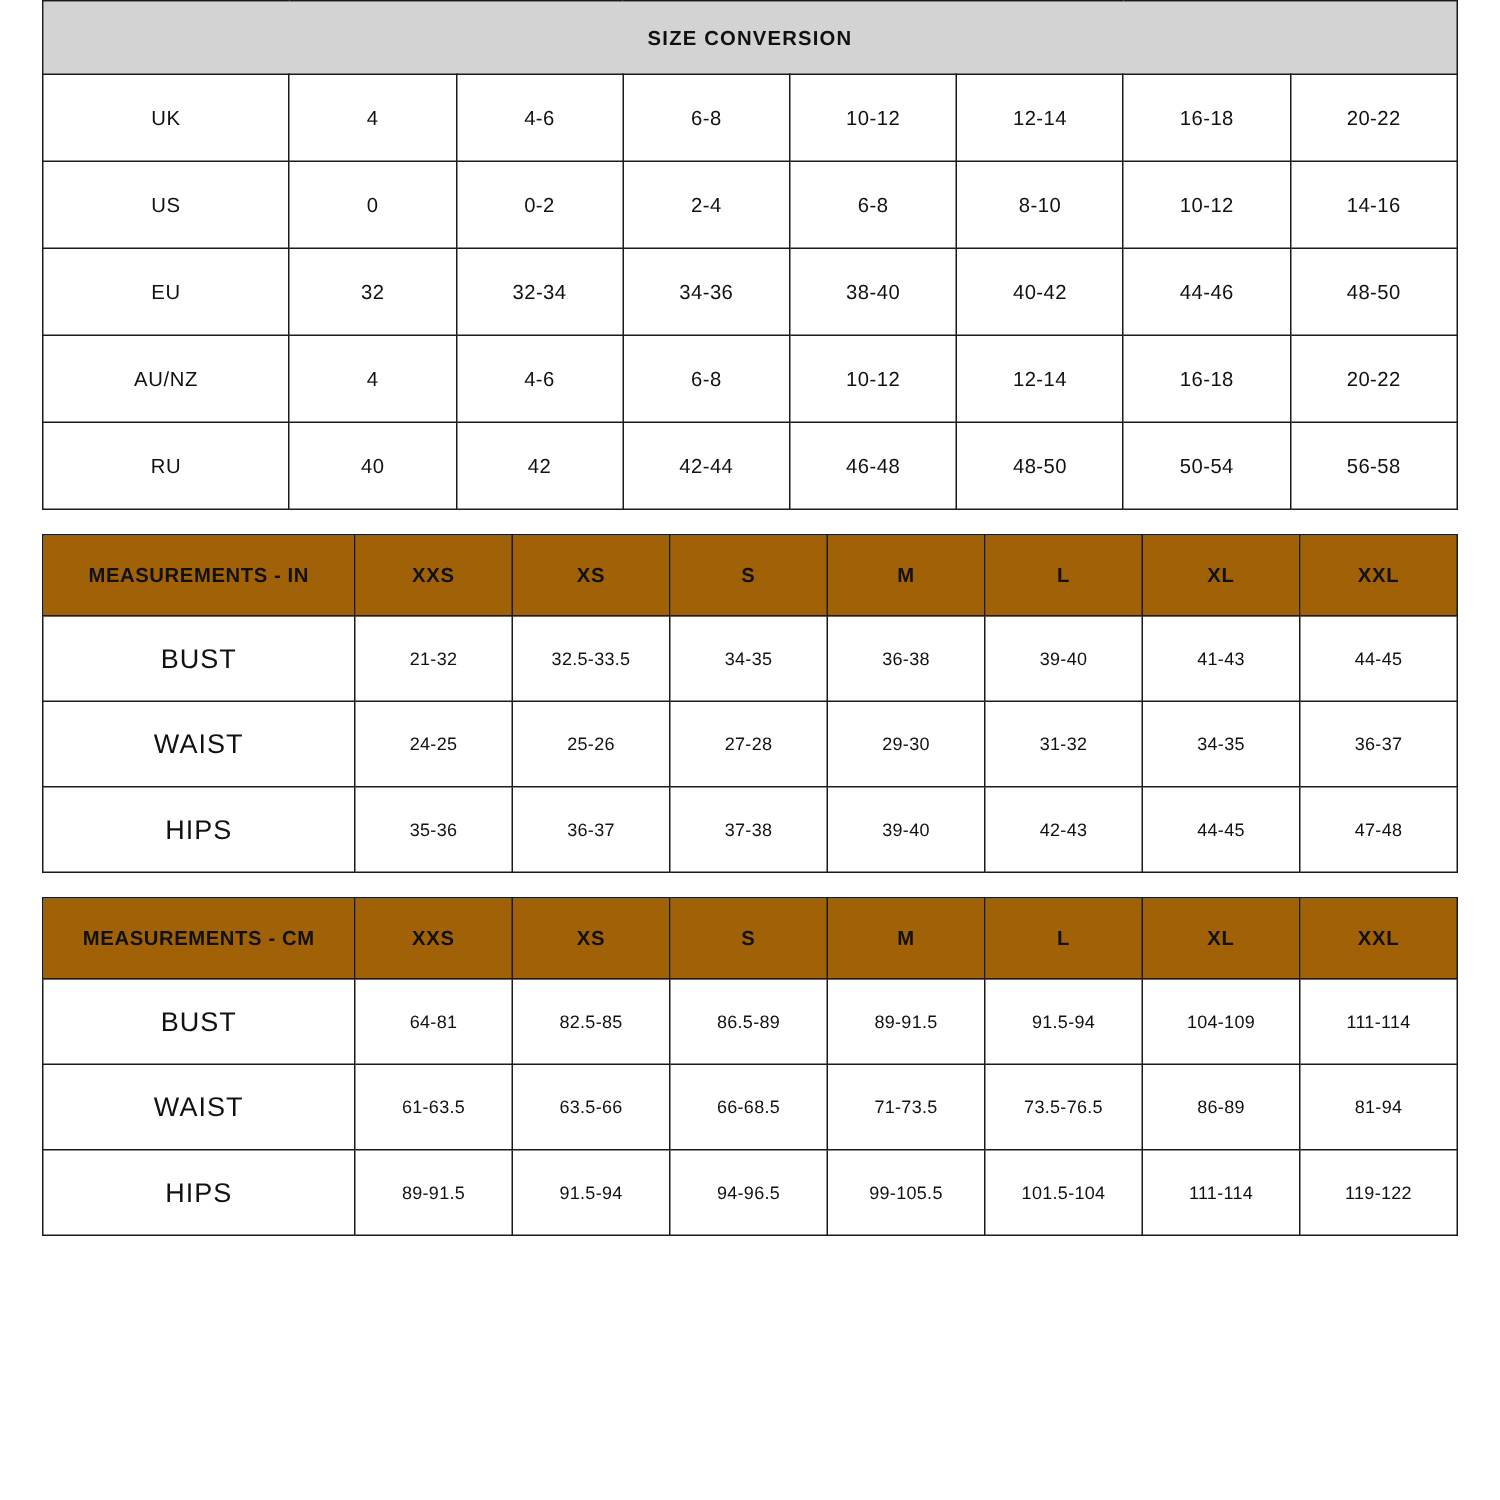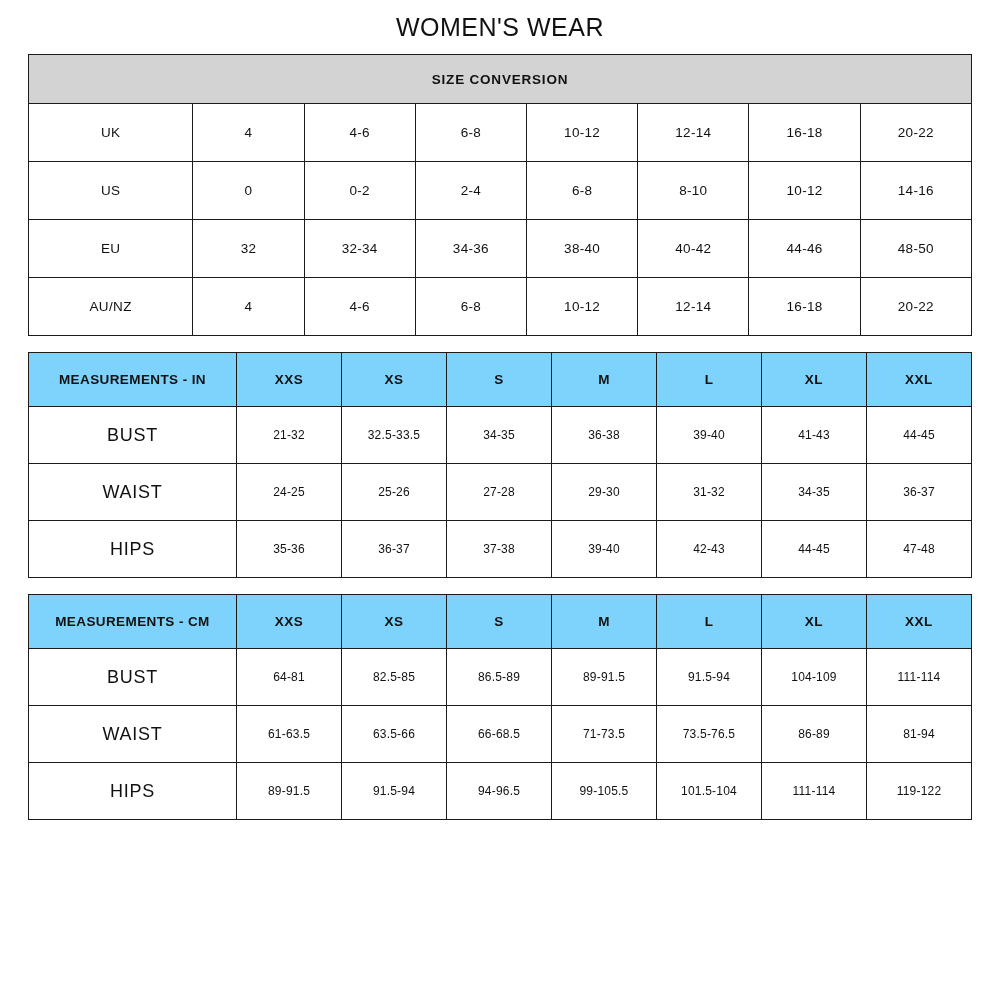--- a/index.html
+++ b/index.html
@@ -57,21 +57,21 @@
     height: 57px;
     font-size: 13.5px;
     letter-spacing: 0.3px;
   }
   .t1 .rowhead {
     font-size: 13.5px;
     letter-spacing: 0.4px;
   }
   
   .tm th {
-    background: #7dd3fc;
+    background: #a16207;
     font-weight: bold;
     font-size: 13.5px;
     letter-spacing: 0.5px;
     height: 53px;
   }
   .tm th.lbl {
     font-size: 13.5px;
     letter-spacing: 0.4px;
   }
   .tm td {
@@ -87,21 +87,20 @@
   col.c-label { width: 164px; }
   col.c-size  { width: 111px; }
   col.c-mlabel { width: 208px; }
   col.c-msize  { width: 105px; }
 </style>
 </head>
 <body>
 
 <div class="page">
 
-  <div class="title">WOMEN'S WEAR</div>
 
   <table class="t1">
     <colgroup>
       <col class="c-label">
         <col class="c-size">
         <col class="c-size">
         <col class="c-size">
       <col class="c-size">
         <col class="c-size">
         <col class="c-size">
@@ -145,20 +144,30 @@
       <tr>
         <td class="rowhead">AU/NZ</td>
         <td>4</td>
         <td>4-6</td>
         <td>6-8</td>
         <td>10-12</td>
         <td>12-14</td>
         <td>16-18</td>
         <td>20-22</td>
       </tr>
+      <tr>
+        <td class="rowhead">RU</td>
+        <td>40</td>
+        <td>42</td>
+        <td>42-44</td>
+        <td>46-48</td>
+        <td>48-50</td>
+        <td>50-54</td>
+        <td>56-58</td>
+      </tr>
     </tbody>
   </table>
 
   <table class="tm">
     <colgroup>
       <col class="c-mlabel">
         <col class="c-msize">
         <col class="c-msize">
         <col class="c-msize">
       <col class="c-msize">

